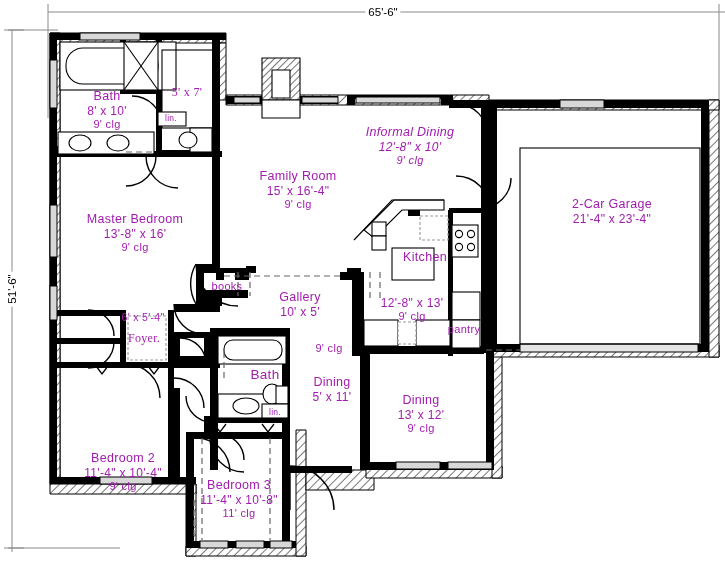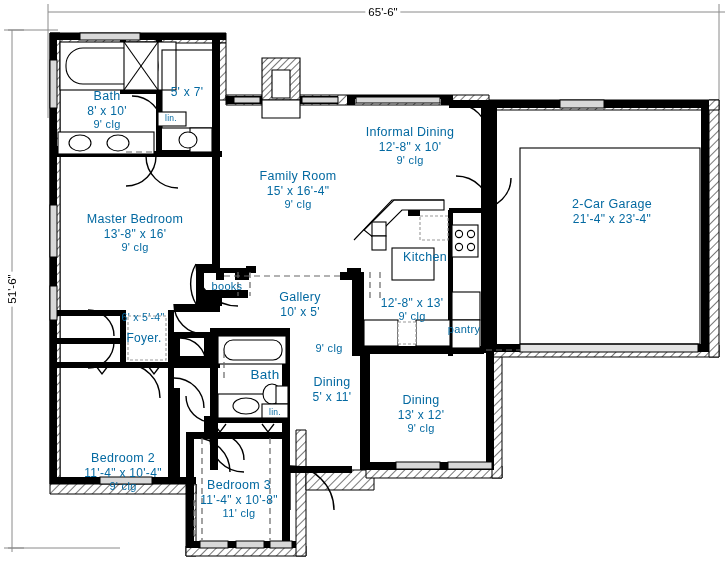--- a/index.html
+++ b/index.html
@@ -16,33 +16,33 @@
   }
   #plan {
     position: absolute;
     left: 0; top: 0;
     width: 725px;
     height: 567px;
   }
   .label {
     position: absolute;
     text-align: center;
-    color: #0369a1;
+    color: #a21caf;
     white-space: nowrap;
     line-height: 1.18;
     transform: translateX(-50%);
     letter-spacing: 0.3px;
   }
   .label .nm { display: block; }
   .label .dim { display: block; }
   .label .clg { display: block; }
   .lab-md .nm  { font-size: 12.5px; }
   .lab-md .dim { font-size: 12px; }
   .lab-md .clg { font-size: 11px; }
-  .lab-sm { font-size: 10.5px; }
+  .lab-sm { font-size: 10.5px; font-family: Liberation Serif, serif; }
   .lab-xs { font-size: 9.5px; }
   .lab-tiny { font-size: 8.5px; }
   .dimtext {
     position: absolute;
     font-size: 11.5px;
     background: #fff;
     padding: 0 3px;
     transform: translate(-50%, -50%);
     white-space: nowrap;
   }
@@ -382,21 +382,21 @@
   <span class="dim">13'-8" x 16'</span>
   <span class="clg">9' clg</span>
 </div>
 
 <div class="label lab-md" style="left:298px; top:169px;">
   <span class="nm">Family Room</span>
   <span class="dim">15' x 16'-4"</span>
   <span class="clg">9' clg</span>
 </div>
 
-<div class="label lab-md" style="left:410px; top:125px;">
+<div class="label lab-md" style="left:410px; top:125px;font-style:italic;">
   <span class="nm">Informal Dining</span>
   <span class="dim">12'-8" x 10'</span>
   <span class="clg">9' clg</span>
 </div>
 
 <div class="label lab-md" style="left:612px; top:197px;">
   <span class="nm">2-Car Garage</span>
   <span class="dim">21'-4" x 23'-4"</span>
 </div>
 

